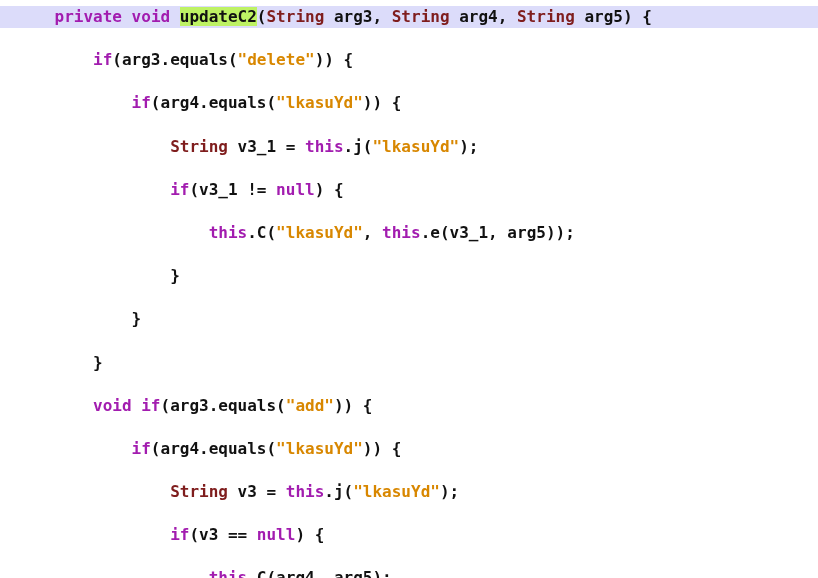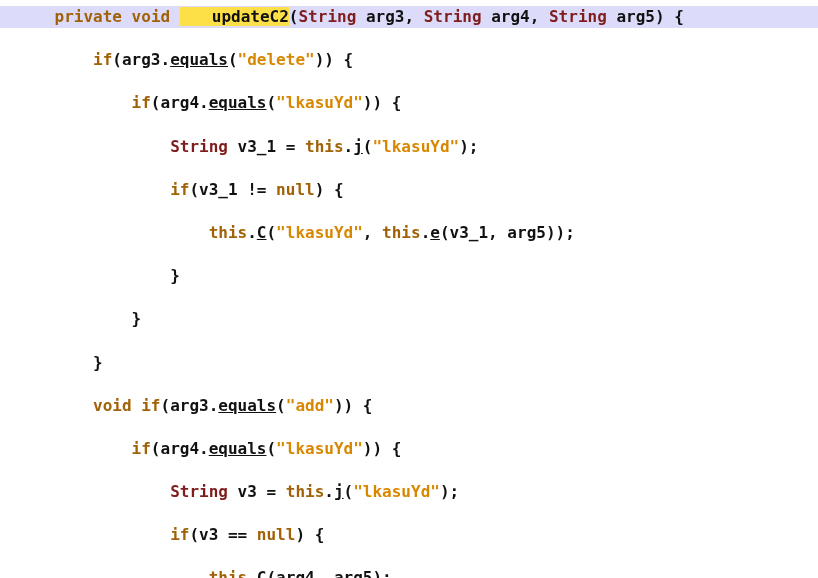--- a/index.html
+++ b/index.html
@@ -14,25 +14,25 @@
     font-weight: 600;
     overflow: hidden;
   }
   pre.code {
     margin: 0;
     padding: 6px 0 0 0;
     white-space: pre;
   }
   .ln { display: block; padding-left: 16px; }
   .hl-line { background: #dcdcfa; }
-  .hl-word { background: #fde047; padding-left: 32px; }
-  .kw   { color: #a16207; }
+  .hl-word { background: #bef264; }
+  .kw   { color: #a21caf; }
   .type { color: #7f1d1d; }
   .id   { color: #111; text-align: right; }
-  .mtd  { color: #111; text-decoration: underline; }
+  .mtd  { color: #111; }
   .decl { color: #111; }
   .str  { color: #d88700; }
   .punc { color: #111; }
   .op   { color: #111; }
 </style>
 </head>
 <body>
 
 <pre class="code"><span class="ln hl-line"><span>    </span><span class="kw">private</span><span> </span><span class="kw">void</span><span> </span><span class="decl hl-word">updateC2</span><span class="punc">(</span><span class="type">String</span><span> </span><span class="id">arg3</span><span class="punc">,</span><span> </span><span class="type">String</span><span> </span><span class="id">arg4</span><span class="punc">,</span><span> </span><span class="type">String</span><span> </span><span class="id">arg5</span><span class="punc">)</span><span> </span><span class="punc">{</span></span>
 <span class="ln"><span>        </span><span class="kw">if</span><span class="punc">(</span><span class="id">arg3</span><span class="punc">.</span><span class="mtd">equals</span><span class="punc">(</span><span class="str">"delete"</span><span class="punc">)</span><span class="punc">)</span><span> </span><span class="punc">{</span></span>

